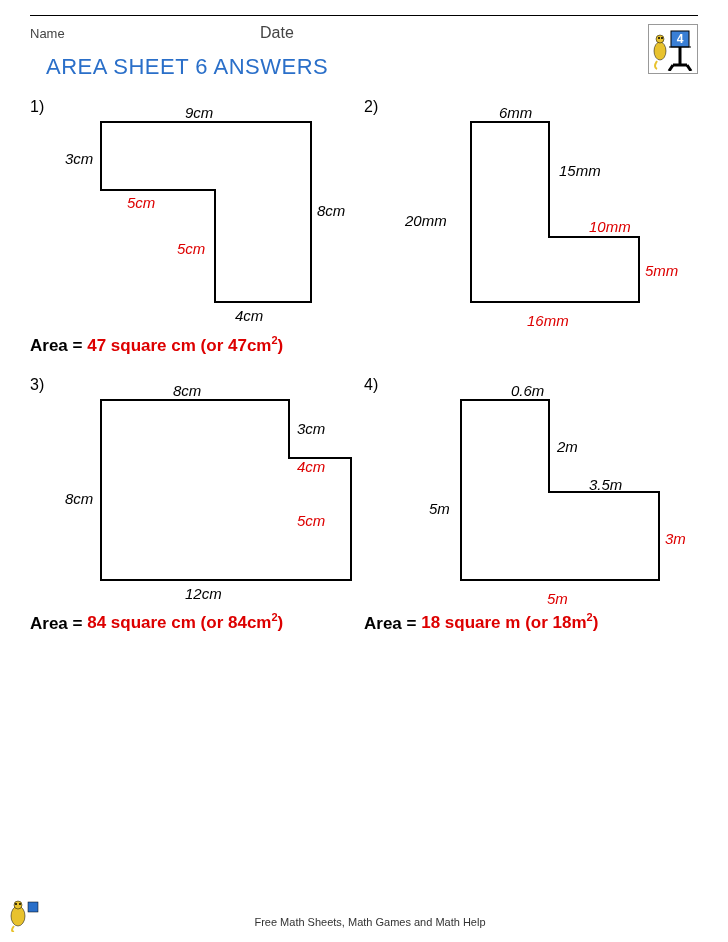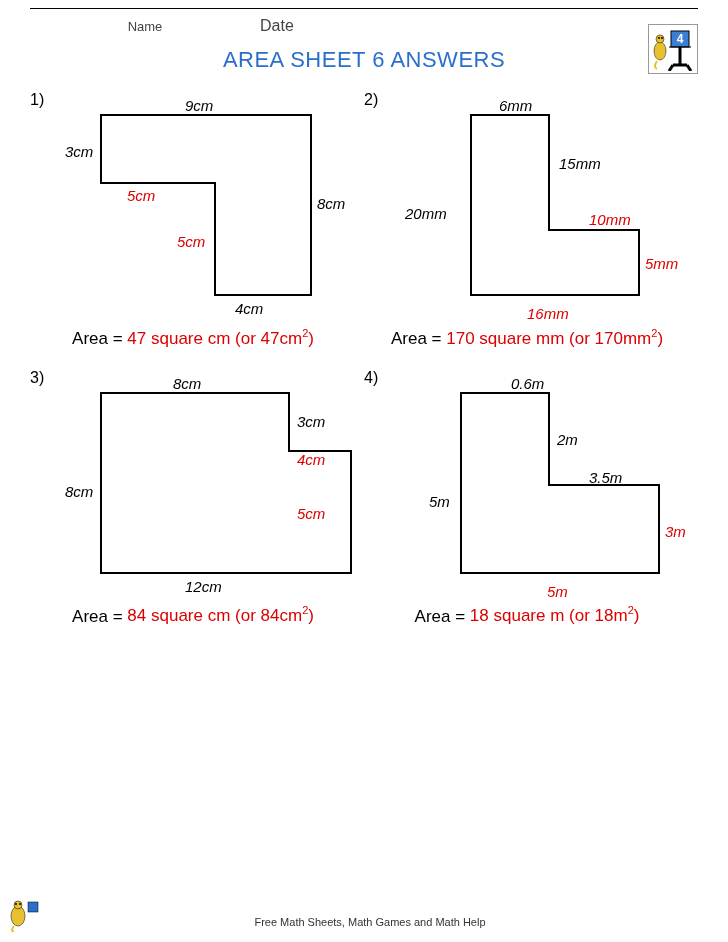--- a/index.html
+++ b/index.html
@@ -1,27 +1,27 @@
 <!DOCTYPE html>
 <html><head>
 <meta charset="utf-8">
 <style>
 * { box-sizing: border-box; margin: 0; padding: 0; }
 body { font-family: Arial, sans-serif; background: #fff; width: 728px; height: 942px; overflow: hidden; position: relative; }
-.page { padding: 8px 30px; text-align: center; }
+.page { padding: 15px 30px; }
 .topbar { border-top: 1px solid #000; padding: 8px 0 4px; display: flex; align-items: center; }
 .topbar .name { font-size: 13px; color: #444; width: 230px; }
 .topbar .date { font-size: 16px; color: #444; }
 .logo-box { position: absolute; right: 30px; top: 24px; width: 50px; height: 50px; border: 1px solid #999; display: flex; align-items: center; justify-content: center; background: #fff; }
 .title { color: #2a6fc9; font-size: 22px; font-weight: 500; letter-spacing: 0.5px; margin: 8px 16px 18px; }
 .grid { display: flex; flex-wrap: wrap; }
 .problem { width: 50%; padding: 4px 8px 20px 0; position: relative; }
 .pnum { font-size: 16px; position: absolute; left: 0; top: 0; }
 .shape-area { position: relative; height: 230px; margin-left: 35px; font-style: italic; }
-.answer { font-size: 17px; margin-top: 2px; }
+.answer { font-size: 17px; margin-top: 2px; font-weight: bold; }
 .answer .red { color: #d00; }
 sup { font-size: 11px; }
 svg { position: absolute; left: 0; top: 0; }
 .lbl { font-size: 15px; position: absolute; white-space: nowrap; }
 .lbl.red { color: #d00; }
 .footer { position: absolute; bottom: 12px; left: 0; right: 0; text-align: center; padding-left: 12px; }
 .footer .tag { font-size: 11px; color: #333; margin-bottom: 2px; display: block; }
 .footer .site { font-family: 'Comic Sans MS', cursive; font-size: 18px; font-weight: bold; letter-spacing: 0.5px; }
 .sal-icon { display: inline-block; vertical-align: middle; margin-right: 6px; }
 </style>
@@ -77,23 +77,20 @@
         <svg width="300" height="230">
           <path d="M 72 20 L 150 20 L 150 135 L 240 135 L 240 200 L 72 200 Z" fill="none" stroke="#000" stroke-width="2"></path>
         </svg>
         <span class="lbl" style="left:100px;top:2px">6mm</span>
         <span class="lbl" style="left:6px;top:110px">20mm</span>
         <span class="lbl" style="left:160px;top:60px">15mm</span>
         <span class="lbl red" style="left:190px;top:116px">10mm</span>
         <span class="lbl red" style="left:246px;top:160px">5mm</span>
         <span class="lbl red" style="left:128px;top:210px">16mm</span>
       </div>
-      <div class="answer">
-        <span>Area = </span><span class="red"><span>170 square mm (or 170mm</span><sup>2</sup><span>)</span></span>
-      </div>
     </div>
 
     <div class="problem">
       <span class="pnum">3)</span>
       <div class="shape-area">
         <svg width="300" height="230">
           <path d="M 36 20 L 224 20 L 224 78 L 286 78 L 286 200 L 36 200 Z" fill="none" stroke="#000" stroke-width="2"></path>
         </svg>
         <span class="lbl" style="left:108px;top:2px">8cm</span>
         <span class="lbl" style="left:0px;top:110px">8cm</span>

